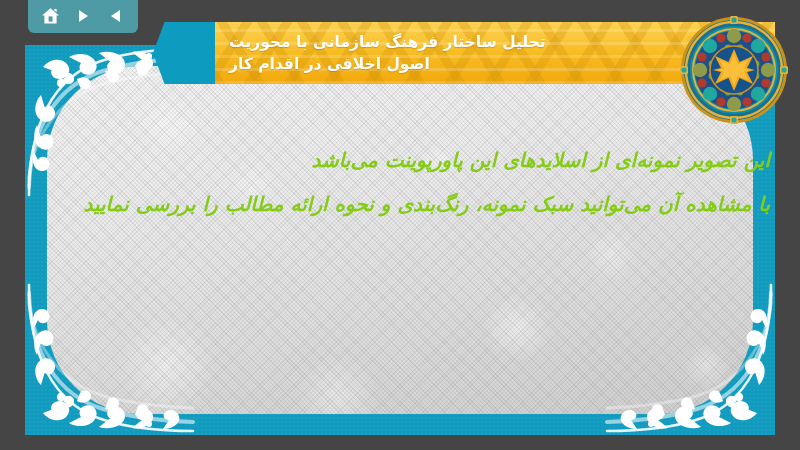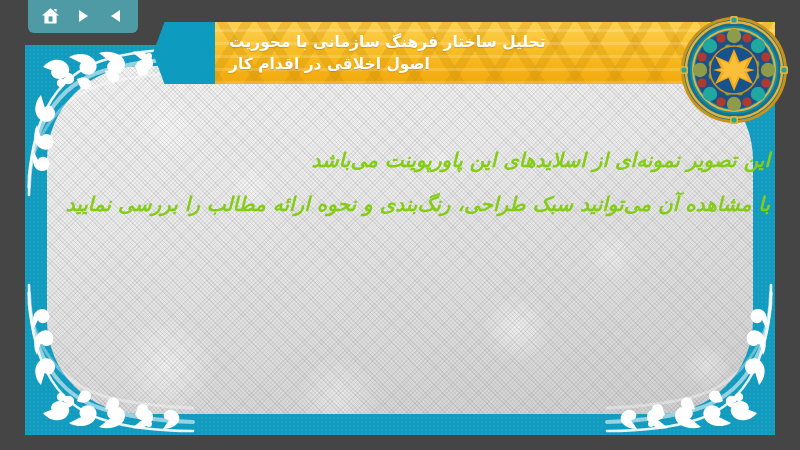--- a/index.html
+++ b/index.html
@@ -350,16 +350,16 @@
       <svg width="19" height="18" viewBox="0 0 19 18">
         <path d="M9.5 1.2 L18 8.6 L15.6 8.6 L15.6 16.4 L3.4 16.4 L3.4 8.6 L1 8.6 Z" fill="#ffffff"></path>
         <rect x="7.6" y="9.4" width="3.9" height="5.2" fill="#4E9BA6"></rect>
         <path d="M13.2 2.1 L15.6 2.1 L15.6 5.0 L13.2 3.2 Z" fill="#ffffff"></path>
       </svg>
     </div>
   </div>
 
   <div class="body-text">
     <p>این تصویر نمونه‌ای از اسلایدهای این پاورپوینت می‌باشد</p>
-    <p>با مشاهده آن می‌توانید سبک طراحی، رنگ‌بندی و نحوه ارائه مطالب را بررسی نمایید</p>
+    <p>با مشاهده آن می‌توانید سبک نمونه، رنگ‌بندی و نحوه ارائه مطالب را بررسی نمایید</p>
   </div>
 
 </div>
 
 </body></html>

